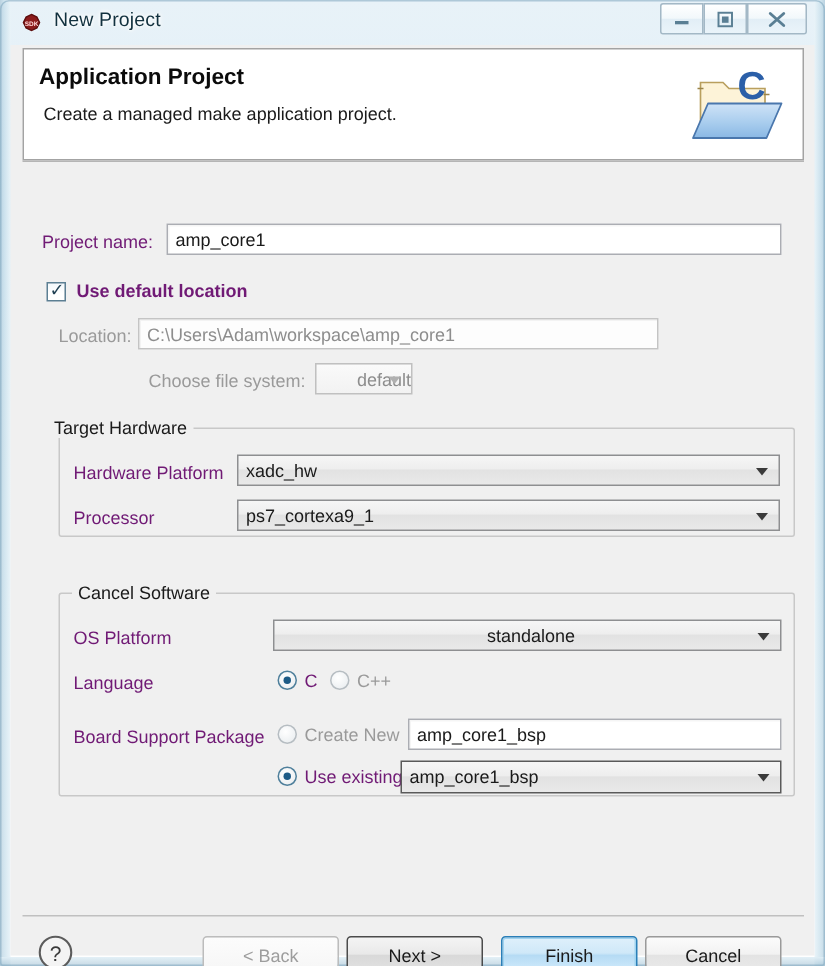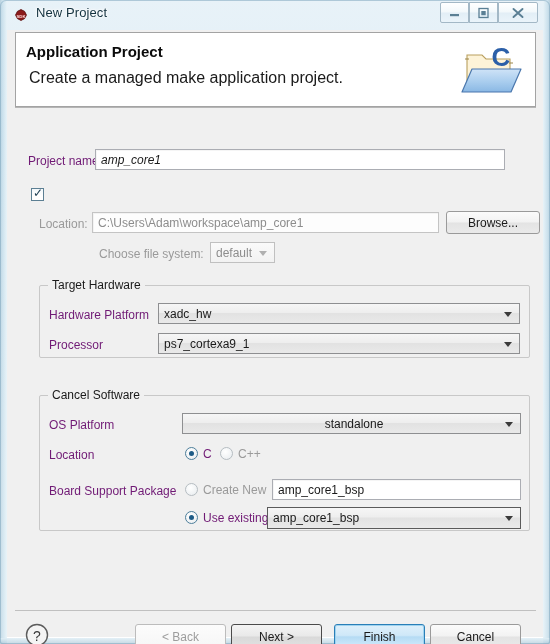--- a/index.html
+++ b/index.html
@@ -89,21 +89,21 @@
     background: #ffffff;
     border: 1px solid #a3a3a3;
     box-sizing: border-box;
   }
   #banner-title {
     position: absolute; left: 10px; top: 10px;
     font-size: 15px; font-weight: bold; color: #0b0b0b;
   }
   #banner-sub {
     position: absolute; left: 13px; top: 36px;
-    font-size: 16px; color: #1a1a1a;
+    font-size: 12px; color: #1a1a1a;
   }
   #banner-icon { position: absolute; right: 8px; top: 6px; width: 66px; height: 60px; }
 
   #banner-sep {
     position: absolute; left: 8px; top: 77px; width: 521px; height: 1px;
     background: #b5b5b5;
   }
 
   
   #content {
@@ -136,21 +136,21 @@
   .combo {
     position: absolute;
     background: linear-gradient(180deg, #f6f6f6 0%, #eeeeee 45%, #e2e2e2 50%, #e9e9e9 100%);
     border: 1px solid #8e8f91;
     box-sizing: border-box;
     font-size: 12px; color: #1a1a1a;
     display: flex; align-items: center;
     padding-left: 5px;
   }
   .combo.dim { color: #8d8d8d; border-color: #c0c0c0;
-    background: linear-gradient(180deg, #fafafa 0%, #f2f2f2 100%); }
+    background: linear-gradient(180deg, #fafafa 0%, #f2f2f2 100%); justify-content: flex-end; }
   .combo .arrow {
     position: absolute; right: 7px; top: 50%;
     margin-top: -2px;
     width: 0; height: 0;
     border-left: 4px solid transparent;
     border-right: 4px solid transparent;
     border-top: 5px solid #3a3a3a;
   }
   .combo.dim .arrow { border-top-color: #b0b0b0; }
 
@@ -318,38 +318,38 @@
             </linearGradient>
           </defs>
         </svg>
       </div>
     </div>
     <div id="banner-sep"></div>
 
     <div id="content">
 
       <div class="lbl" style="left:13px; top:45px;">Project name:</div>
-      <div class="textfield" style="left:80px; top:40px; width:410px; height:21px;font-style:italic;">amp_core1</div>
+      <div class="textfield" style="left:96px; top:40px; width:410px; height:21px;">amp_core1</div>
 
       <div class="checkbox" style="left:16px; top:79px;">
         <span class="tick">✓</span>
       </div>
+      <div class="lbl" style="left:36px; top:78px; font-weight:bold;">Use default location</div>
 
       <div class="lbl dim" style="left:24px; top:108px;">Location:</div>
       <div class="textfield dim" style="left:77px; top:103px; width:347px; height:21px;">C:\Users\Adam\workspace\amp_core1</div>
-      <div class="button" style="left:431px; top:102px; width:94px; height:23px;">Browse...</div>
 
       <div class="lbl dim" style="left:84px; top:138px;">Choose file system:</div>
       <div class="combo dim" style="left:195px; top:133px; width:65px; height:21px;">
         <span>default</span>
         <span class="arrow"></span>
       </div>
 
       <div class="group" style="left:24px; top:176px; width:491px; height:73px;"></div>
-      <div class="group-title" style="left:33px; top:169px;">Target Hardware</div>
+      <div class="group-title" style="left:17px; top:169px;">Target Hardware</div>
 
       <div class="lbl" style="left:34px; top:199px;">Hardware Platform</div>
       <div class="combo" style="left:143px; top:194px; width:362px; height:21px;">
         <span>xadc_hw</span>
         <span class="arrow"></span>
       </div>
 
       <div class="lbl" style="left:34px; top:229px;">Processor</div>
       <div class="combo" style="left:143px; top:224px; width:362px; height:21px;">
         <span>ps7_cortexa9_1</span>
@@ -358,21 +358,21 @@
 
       <div class="group" style="left:24px; top:286px; width:491px; height:136px;"></div>
       <div class="group-title" style="left:33px; top:279px;">Cancel Software</div>
 
       <div class="lbl" style="left:34px; top:309px;">OS Platform</div>
       <div class="combo" style="left:167px; top:304px; width:339px; height:21px;justify-content:center;">
         <span>standalone</span>
         <span class="arrow"></span>
       </div>
 
-      <div class="lbl" style="left:34px; top:339px;">Location</div>
+      <div class="lbl" style="left:34px; top:339px;">Language</div>
       <div class="radio on" style="left:170px; top:338px;"></div>
       <div class="lbl" style="left:188px; top:338px;">C</div>
       <div class="radio off" style="left:205px; top:338px;"></div>
       <div class="lbl dim" style="left:223px; top:338px;">C++</div>
 
       <div class="lbl" style="left:34px; top:375px;">Board Support Package</div>
 
       <div class="radio off" style="left:170px; top:374px;"></div>
       <div class="lbl dim" style="left:188px; top:374px;">Create New</div>
       <div class="textfield" style="left:257px; top:370px; width:249px; height:21px;">amp_core1_bsp</div>

